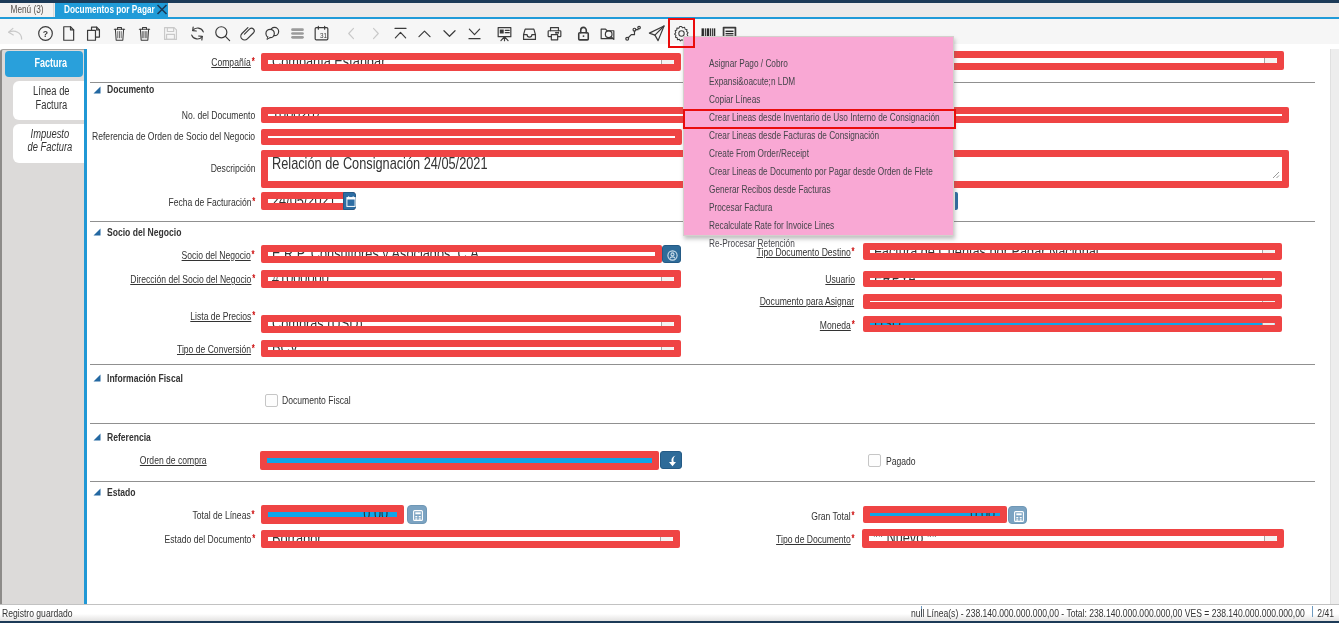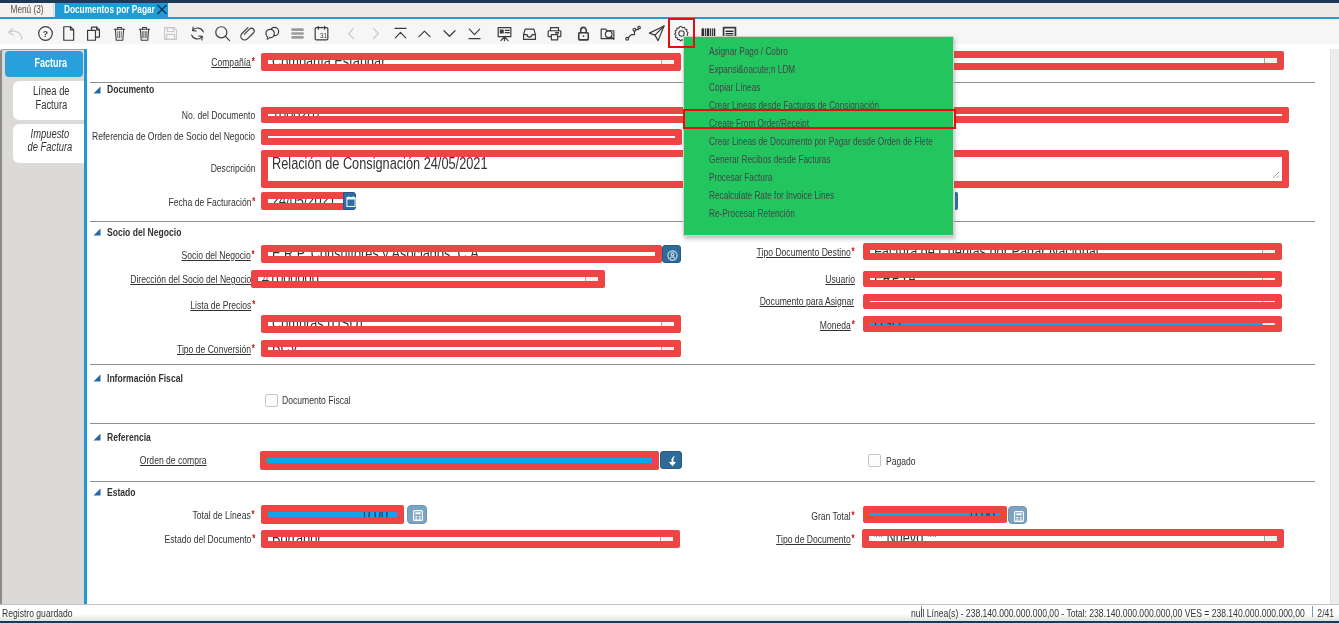--- a/index.html
+++ b/index.html
@@ -256,38 +256,38 @@
       </svg>
     </div>
 <div class="lb tx txr" style="right:484.5px;top:245.1px;color:#333"><span><u>Tipo Documento Destino</u><b class="req">*</b></span></div>
 <div class="fld" style="left:862.5px;top:243.3px;width:419.5px;height:16.7px">
       <div class="t" style="left:4px">
         <span>Factura de Cuentas por Pagar Nacional</span>
       </div>
       <div class="arr"></div>
     </div>
 <div class="lb tx txr" style="right:1084.0px;top:272.3px;color:#333"><span><u>Dirección del Socio del Negocio</u><b class="req">*</b></span></div>
-<div class="fld" style="left:251px;top:270.2px;width:354px;height:17.4px">
+<div class="fld" style="left:261.0px;top:270.2px;width:420.0px;height:17.4px">
       <div class="t" style="left:4px">
         <span>#1000000</span>
       </div>
       <div class="arr"></div>
     </div>
 <div class="lb tx txr" style="right:484.5px;top:272.6px;color:#333"><span><u>Usuario</u></span></div>
 <div class="fld" style="left:862.5px;top:271.4px;width:419.5px;height:15.4px">
       <div class="t" style="left:4px">
         <span>ERPYA</span>
       </div>
       <div class="arr"></div>
     </div>
 <div class="lb tx txr" style="right:484.5px;top:294.7px;color:#333"><span><u>Documento para Asignar</u></span></div>
 <div class="fld" style="left:862.5px;top:293.5px;width:419.5px;height:15.5px">
       <div class="arr"></div>
     </div>
-<div class="lb tx txr" style="right:1084.0px;top:298px;color:#333"><span><u>Lista de Precios</u><b class="req">*</b></span></div>
+<div class="lb tx txr" style="right:1084.0px;top:309px;color:#333"><span><u>Lista de Precios</u><b class="req">*</b></span></div>
 <div class="fld" style="left:261.0px;top:315.1px;width:420.0px;height:17.5px">
       <div class="t" style="left:4px">
         <span>Compras (USD)</span>
       </div>
       <div class="arr"></div>
     </div>
 <div class="lb tx txr" style="right:484.5px;top:317.5px;color:#333"><span><u>Moneda</u><b class="req">*</b></span></div>
 <div class="fld gray" style="left:862.5px;top:316.1px;width:419.5px;height:16.0px">
       <div class="t" style="left:4px">
         <span>USD</span>
@@ -375,24 +375,25 @@
     </div>
 <div class="ab" style="left:0;top:603.5px;width:1339px;height:1px;background:#c2c2c2"></div>
 <div class="ab" style="left:0;top:604.5px;width:1339px;height:16.5px;background:linear-gradient(#ffffff 55%,#e3e2e1)"></div>
 <div class="lb tx" style="left:2px;top:606.5px;font-size:11px"><span>Registro guardado</span></div>
 <div class="ab" style="left:920.5px;top:606px;width:1px;height:11px;background:#6e9ac0"></div>
 <div class="lb tx txr" style="right:34px;top:606.5px;font-size:11px"><span>null Línea(s) - 238.140.000.000.000,00 - Total: 238.140.000.000.000,00 VES = 238.140.000.000.000,00</span></div>
 <div class="ab" style="left:1311.5px;top:606px;width:1px;height:11px;background:#6e9ac0"></div>
 <div class="lb tx txc" style="left:1313px;top:606.5px;width:26px;text-align:center;font-size:11px"><span>2/41</span></div>
 <div class="ab" style="left:0;top:621px;width:1339px;height:2px;background:#1c3a57"></div>
 <div class="ab" style="left:955.3px;top:192px;width:2.7px;height:17.5px;background:#2d6da3;border-radius:0 2px 2px 0"></div>
-<div class="ab" style="left:683px;top:35.5px;width:270.5px;height:200.5px;background:#22c55e;border:1px solid #d3d0cc;box-shadow:1px 3px 4px rgba(100,100,100,.4);padding-top:5px">
+<div class="ab" style="left:683px;top:35.5px;width:270.5px;height:200.5px;background:#f9a8d4;border:1px solid #d3d0cc;box-shadow:1px 3px 4px rgba(100,100,100,.4);padding-top:17px">
       <div class="mi"><span>Asignar Pago / Cobro</span></div>
       <div class="mi"><span>Expansi&amp;oacute;n LDM</span></div>
       <div class="mi"><span>Copiar Líneas</span></div>
+      <div class="mi"><span>Crear Lineas desde Inventario de Uso Interno de Consignación</span></div>
       <div class="mi"><span>Crear Lineas desde Facturas de Consignación</span></div>
       <div class="mi"><span>Create From Order/Receipt</span></div>
       <div class="mi"><span>Crear Lineas de Documento por Pagar desde Orden de Flete</span></div>
       <div class="mi"><span>Generar Recibos desde Facturas</span></div>
       <div class="mi"><span>Procesar Factura</span></div>
       <div class="mi"><span>Recalculate Rate for Invoice Lines</span></div>
       <div class="mi"><span>Re-Procesar Retención</span></div>
     </div>
 <div class="ab" style="left:668px;top:18px;width:27px;height:30px;border:2.5px solid #ea0c0c"></div>
 <div class="ab" style="left:682.5px;top:108.5px;width:273px;height:20px;border:2.5px solid #ea0c0c"></div>

